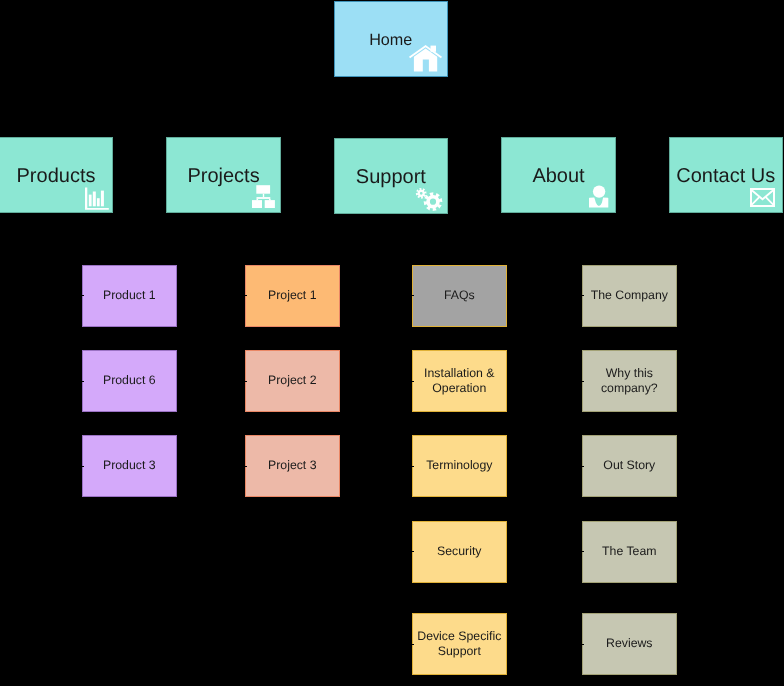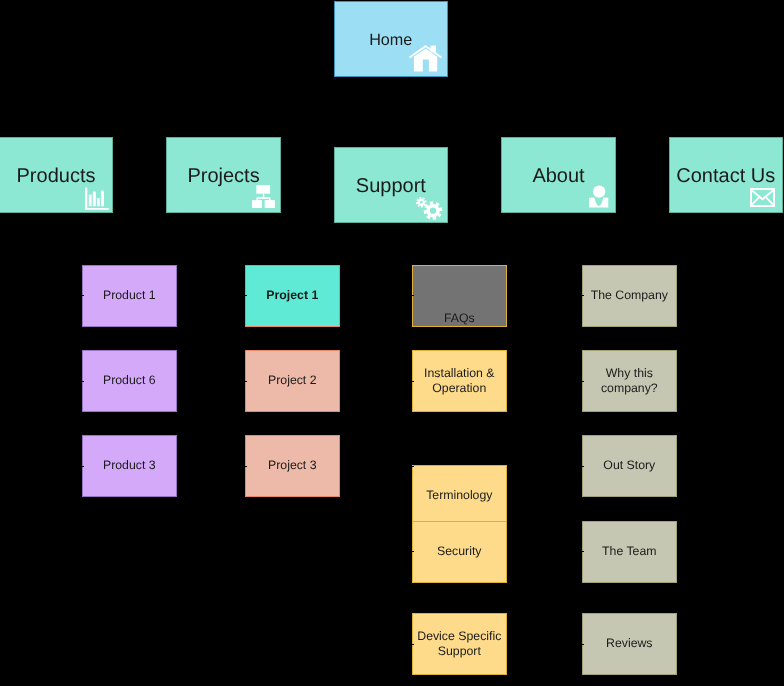--- a/index.html
+++ b/index.html
@@ -53,21 +53,21 @@
           <rect fill="#ffffff" x="4.3" y="0.2" width="13.8" height="8.5"></rect>
           <rect fill="#ffffff" x="10.8" y="8.7" width="1.4" height="3.5"></rect>
           <rect fill="#ffffff" x="4.5" y="12.1" width="13.8" height="1.8"></rect>
           <rect fill="#ffffff" x="4.5" y="13.9" width="1.6" height="1.4"></rect>
           <rect fill="#ffffff" x="17.0" y="13.9" width="1.6" height="1.4"></rect>
           <rect fill="#ffffff" x="0" y="15.1" width="10.0" height="7.9"></rect>
           <rect fill="#ffffff" x="12.7" y="15.1" width="10.2" height="7.9"></rect>
         </svg>
       </span>
     </div>
-    <div class="node level-2" style="left: 333.6px; top: 147px; width: 114.6px; height: 76px; background: rgb(140, 231, 211); border: 1px solid rgb(98, 173, 156);">
+    <div class="node level-2" style="left: 333.6px; top: 138px; width: 114.6px; height: 76px; background: rgb(140, 231, 211); border: 1px solid rgb(98, 173, 156);">
       <span class="node-label">Support</span>
       <span class="node-icon" style="left: 80.5px; top: 47.5px;">
         <svg width="28" height="24" viewBox="0 0 28 24">
           <path fill="#ffffff" fill-rule="evenodd" d="M4.12 1.32L6.39 0.90L6.26 2.60L7.67 2.91L8.25 1.30L10.15 2.62L8.86 3.73L9.64 4.94L11.18 4.22L11.60 6.49L9.90 6.36L9.59 7.77L11.20 8.35L9.88 10.25L8.77 8.96L7.56 9.74L8.28 11.28L6.01 11.70L6.14 10.00L4.73 9.69L4.15 11.30L2.25 9.98L3.54 8.87L2.76 7.66L1.22 8.38L0.80 6.11L2.50 6.24L2.81 4.83L1.20 4.25L2.52 2.35L3.63 3.64L4.84 2.86ZM7.60 6.30A1.4 1.4 0 1 0 4.80 6.30A1.4 1.4 0 1 0 7.60 6.30Z"></path>
           <path fill="#ffffff" fill-rule="evenodd" d="M14.37 6.03L18.34 5.31L18.11 7.90L20.70 8.46L21.57 6.00L24.88 8.30L22.89 9.97L24.32 12.20L26.67 11.07L27.39 15.04L24.80 14.81L24.24 17.40L26.70 18.27L24.40 21.58L22.73 19.59L20.50 21.02L21.63 23.37L17.66 24.09L17.89 21.50L15.30 20.94L14.43 23.40L11.12 21.10L13.11 19.43L11.68 17.20L9.33 18.33L8.61 14.36L11.20 14.59L11.76 12.00L9.30 11.13L11.60 7.82L13.27 9.81L15.50 8.38ZM21.10 14.70A3.1 3.1 0 1 0 14.90 14.70A3.1 3.1 0 1 0 21.10 14.70Z"></path>
         </svg>
       </span>
     </div>
     <div class="node level-2" style="left: 501.4px; top: 137px; width: 114.3px; height: 76px; background: rgb(140, 231, 211); border: 1px solid rgb(98, 173, 156);">
       <span class="node-label">About</span>
@@ -94,41 +94,41 @@
     </div>
     <div class="connector" style="left: 81.4px; top: 295.25px; width: 2.6px; height: 1.2px; background: rgb(0, 0, 0);"></div>
     <div class="node level-3" style="left: 81.6px; top: 350px; width: 95.4px; height: 62.3px; background: rgb(212, 169, 250); border: 1px solid rgb(155, 114, 196);">
       <span class="node-label">Product 6</span>
     </div>
     <div class="connector" style="left: 81.4px; top: 380.55px; width: 2.6px; height: 1.2px; background: rgb(0, 0, 0);"></div>
     <div class="node level-3" style="left: 81.6px; top: 435px; width: 95.4px; height: 62.3px; background: rgb(212, 169, 250); border: 1px solid rgb(155, 114, 196);">
       <span class="node-label">Product 3</span>
     </div>
     <div class="connector" style="left: 81.4px; top: 465.55px; width: 2.6px; height: 1.2px; background: rgb(0, 0, 0);"></div>
-    <div class="node level-3" style="left: 244.6px; top: 264.7px; width: 95.4px; height: 62.3px; background: #5eead4; border: 1px solid rgb(234, 135, 101); font-weight: bold;">
+    <div class="node level-3" style="left: 244.6px; top: 264.7px; width: 95.4px; height: 62.3px; background: #fdba74; border: 1px solid rgb(234, 135, 101);">
       <span class="node-label">Project 1</span>
     </div>
     <div class="connector" style="left: 244.4px; top: 295.25px; width: 2.6px; height: 1.2px; background: rgb(0, 0, 0);"></div>
     <div class="node level-3" style="left: 244.6px; top: 350px; width: 95.4px; height: 62.3px; background: rgb(237, 185, 168); border: 1px solid rgb(234, 135, 101);">
       <span class="node-label">Project 2</span>
     </div>
     <div class="connector" style="left: 244.4px; top: 380.55px; width: 2.6px; height: 1.2px; background: rgb(0, 0, 0);"></div>
     <div class="node level-3" style="left: 244.6px; top: 435px; width: 95.4px; height: 62.3px; background: rgb(237, 185, 168); border: 1px solid rgb(234, 135, 101);">
       <span class="node-label">Project 3</span>
     </div>
     <div class="connector" style="left: 244.4px; top: 465.55px; width: 2.6px; height: 1.2px; background: rgb(0, 0, 0);"></div>
-    <div class="node level-3" style="left: 411.6px; top: 264.7px; width: 95.4px; height: 62.3px; background: #737373; border: 1px solid rgb(224, 177, 55); align-items: flex-end;">
+    <div class="node level-3" style="left: 411.6px; top: 264.7px; width: 95.4px; height: 62.3px; background: #a3a3a3; border: 1px solid rgb(224, 177, 55);">
       <span class="node-label">FAQs</span>
     </div>
     <div class="connector" style="left: 411.4px; top: 295.25px; width: 2.6px; height: 1.2px; background: rgb(0, 0, 0);"></div>
     <div class="node level-3" style="left: 411.6px; top: 350px; width: 95.4px; height: 62.3px; background: rgb(253, 219, 139); border: 1px solid rgb(224, 177, 55);">
       <span class="node-label">Installation &amp; Operation</span>
     </div>
     <div class="connector" style="left: 411.4px; top: 380.55px; width: 2.6px; height: 1.2px; background: rgb(0, 0, 0);"></div>
-    <div class="node level-3" style="left: 411.6px; top: 435px; width: 95.4px; height: 62.3px; background: rgb(253, 219, 139); border: 1px solid rgb(224, 177, 55); margin-top: 30px;">
+    <div class="node level-3" style="left: 411.6px; top: 435px; width: 95.4px; height: 62.3px; background: rgb(253, 219, 139); border: 1px solid rgb(224, 177, 55);">
       <span class="node-label">Terminology</span>
     </div>
     <div class="connector" style="left: 411.4px; top: 465.55px; width: 2.6px; height: 1.2px; background: rgb(0, 0, 0);"></div>
     <div class="node level-3" style="left: 411.6px; top: 520.7px; width: 95.4px; height: 62.3px; background: rgb(253, 219, 139); border: 1px solid rgb(224, 177, 55);">
       <span class="node-label">Security</span>
     </div>
     <div class="connector" style="left: 411.4px; top: 551.25px; width: 2.6px; height: 1.2px; background: rgb(0, 0, 0);"></div>
     <div class="node level-3" style="left: 411.6px; top: 613px; width: 95.4px; height: 62.3px; background: rgb(253, 219, 139); border: 1px solid rgb(224, 177, 55);">
       <span class="node-label">Device Specific Support</span>
     </div>

